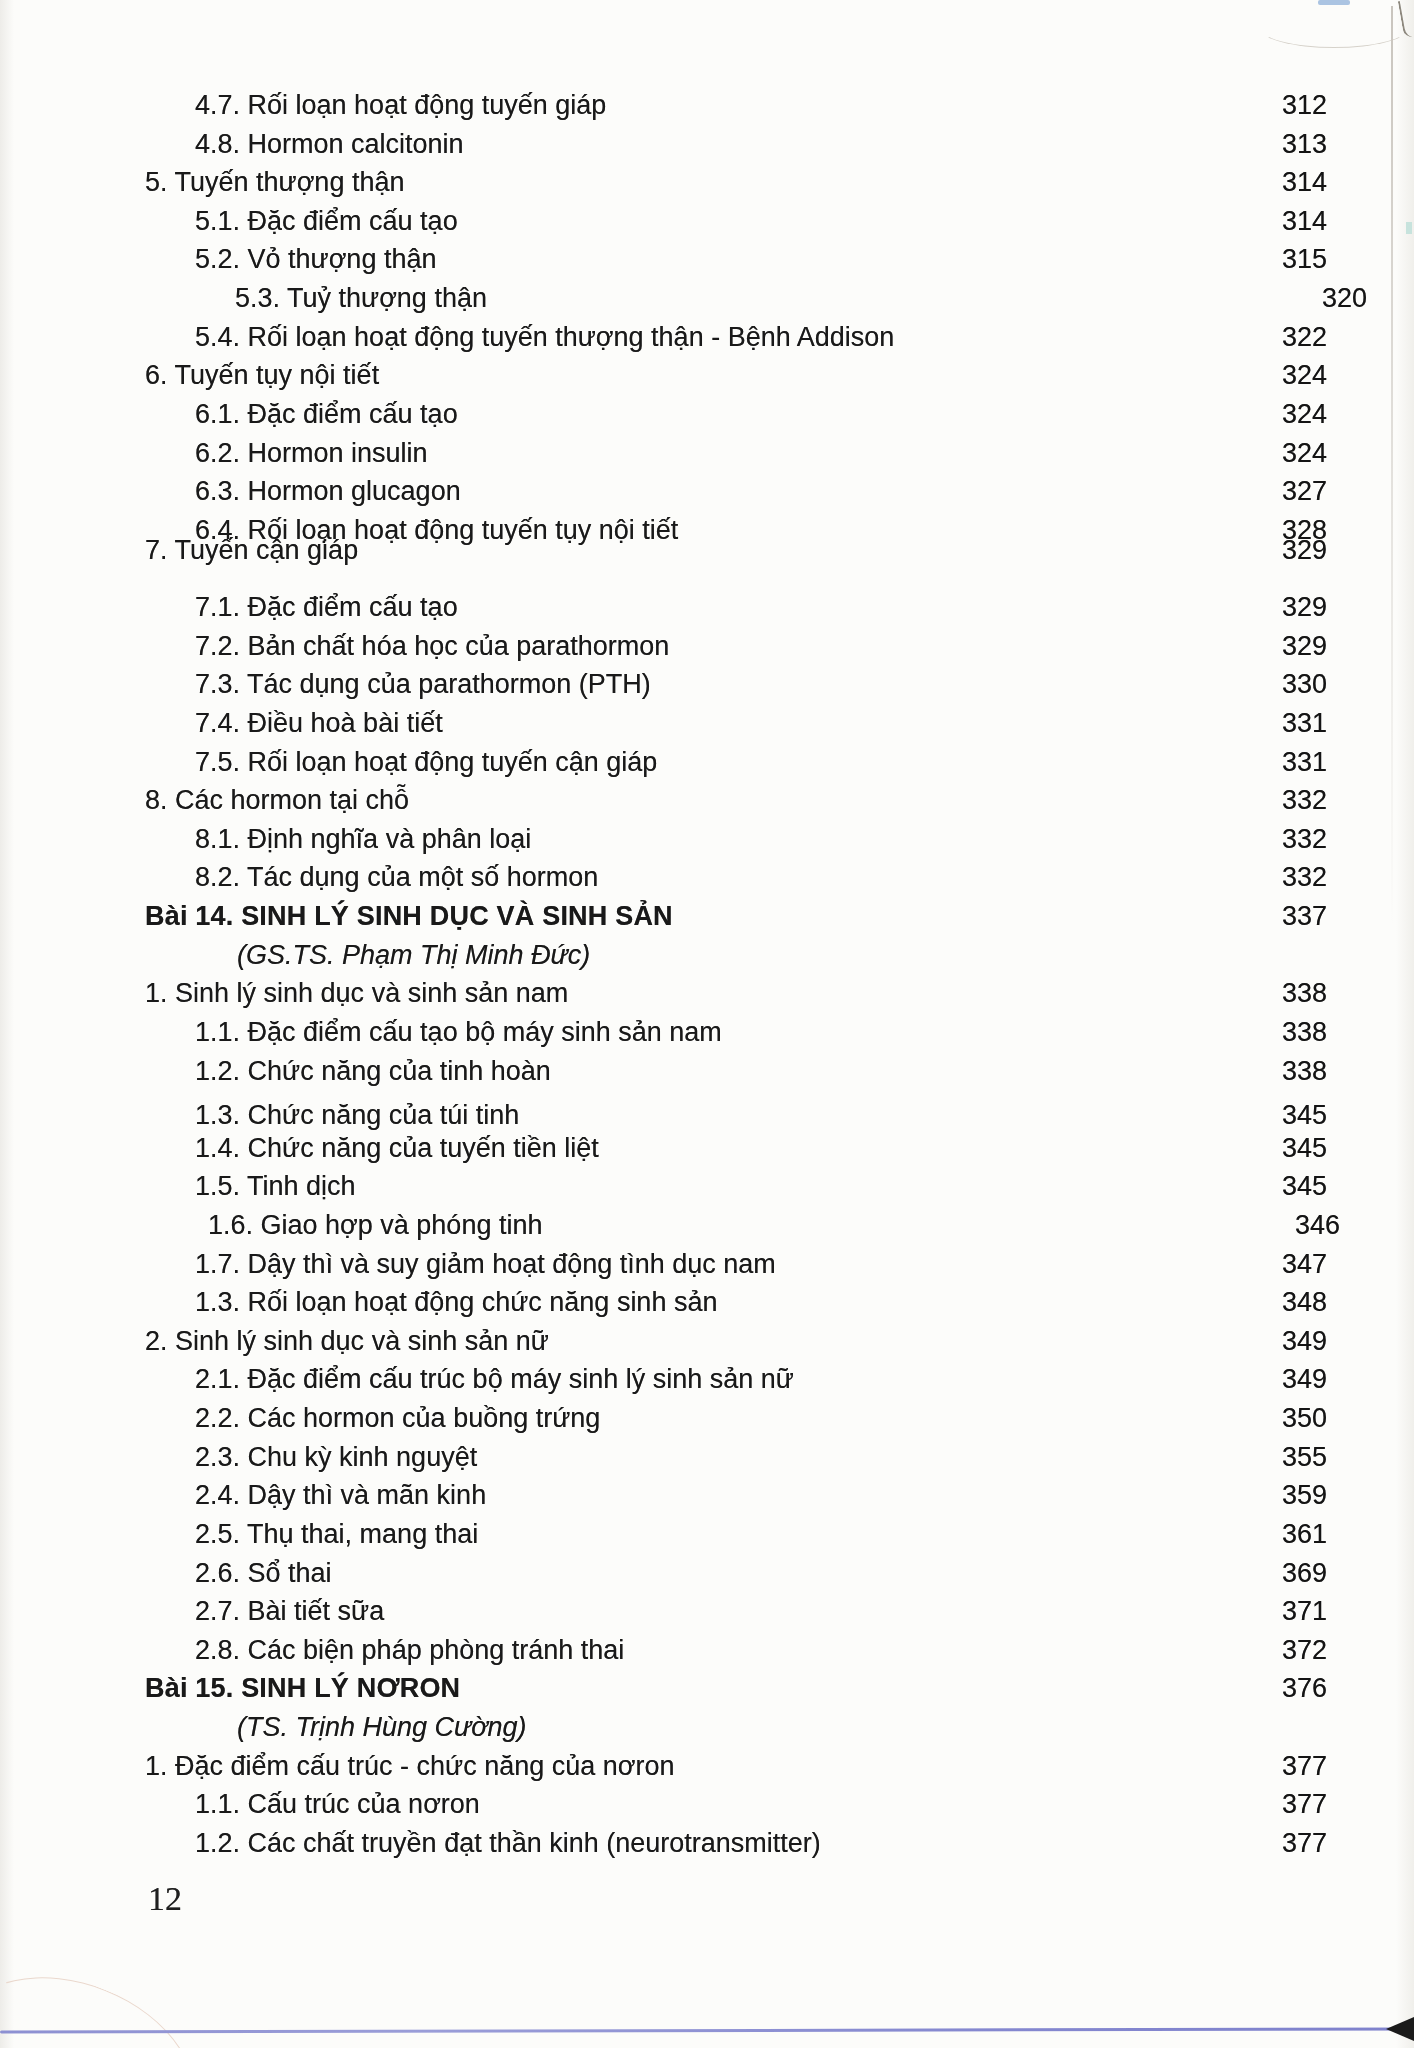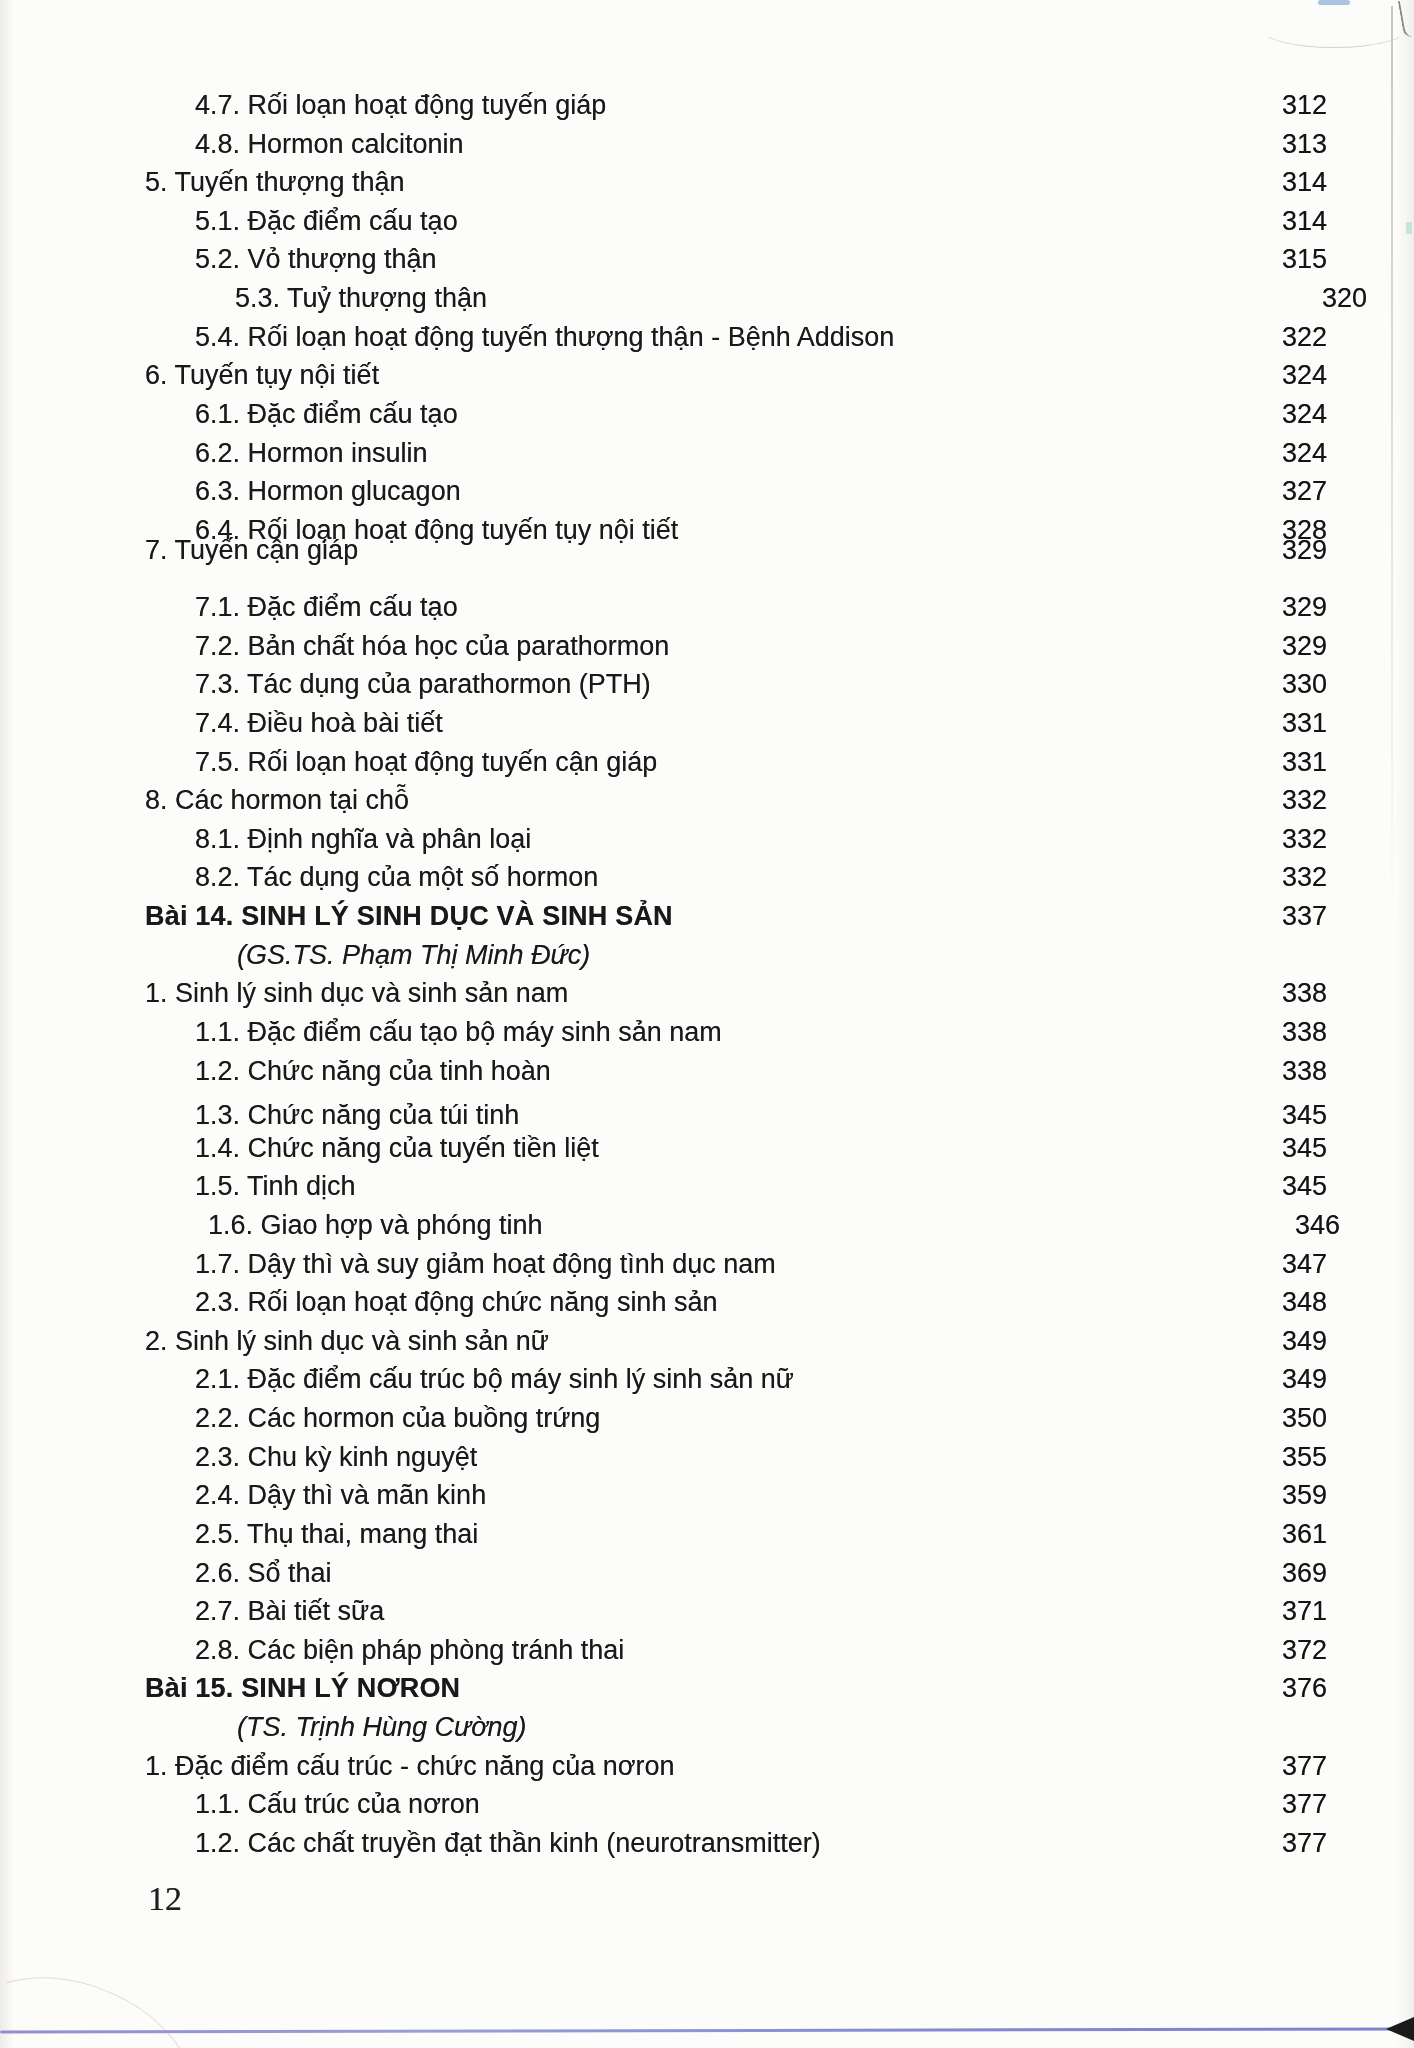--- a/index.html
+++ b/index.html
@@ -259,21 +259,21 @@
       </div>
       <div class="row lvl-sub" style="top: 1205.98px; margin-left: 13px;">
         <span class="title">1.6. Giao hợp và phóng tinh</span>
         <span class="pagenum">346</span>
       </div>
       <div class="row lvl-sub" style="top: 1244.6px;">
         <span class="title">1.7. Dậy thì và suy giảm hoạt động tình dục nam</span>
         <span class="pagenum">347</span>
       </div>
       <div class="row lvl-sub" style="top: 1283.22px;">
-        <span class="title">2.3. Rối loạn hoạt động chức năng sinh sản</span>
+        <span class="title">1.3. Rối loạn hoạt động chức năng sinh sản</span>
         <span class="pagenum">348</span>
       </div>
       <div class="row lvl-main" style="top: 1321.84px;">
         <span class="title">2. Sinh lý sinh dục và sinh sản nữ</span>
         <span class="pagenum">349</span>
       </div>
       <div class="row lvl-sub" style="top: 1360.46px;">
         <span class="title">2.1. Đặc điểm cấu trúc bộ máy sinh lý sinh sản nữ</span>
         <span class="pagenum">349</span>
       </div>

